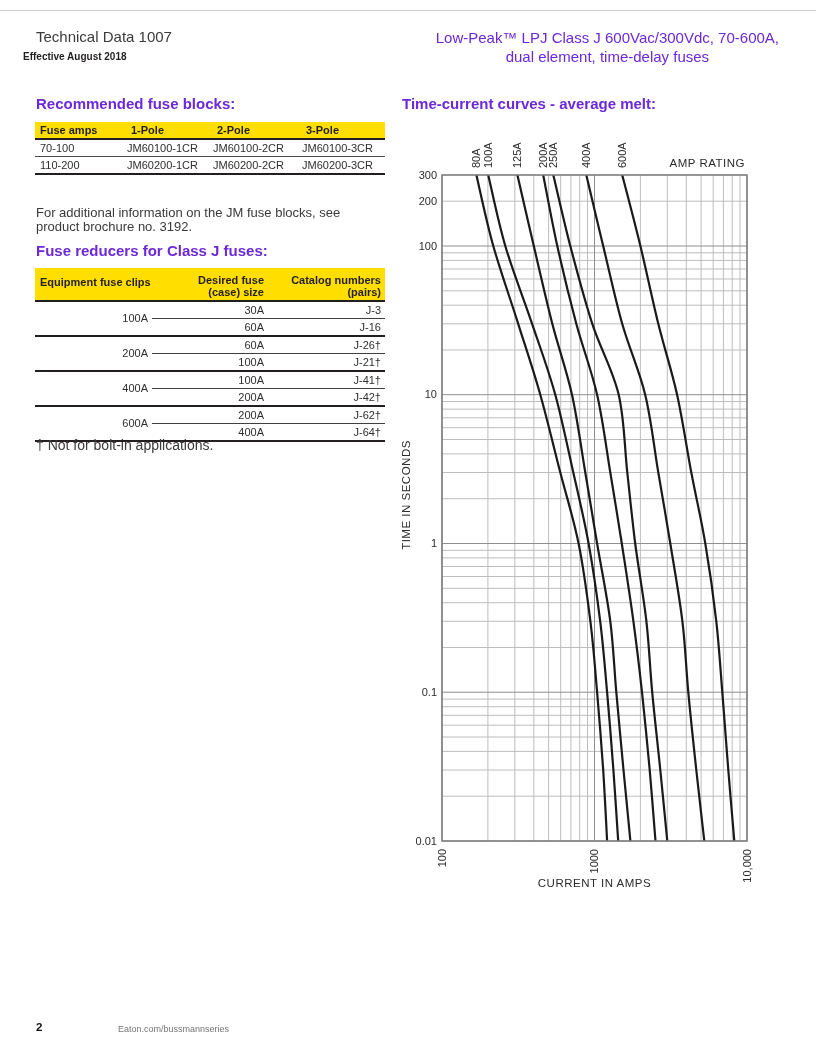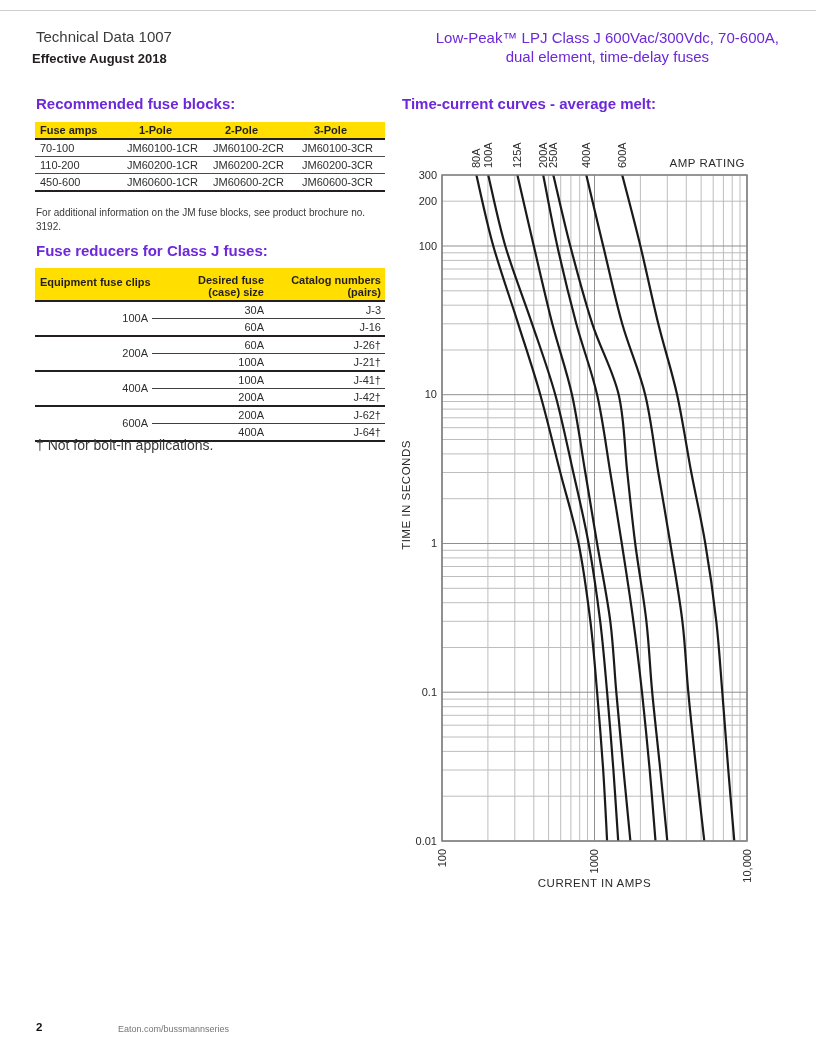--- a/index.html
+++ b/index.html
@@ -1,37 +1,37 @@
 <!DOCTYPE html>
 <html><head>
 <meta charset="utf-8">
 <style>
   html,body{margin:0;padding:0;background:#fff;}
   .page{position:relative;width:816px;height:1056px;background:#ffffff;overflow:hidden;
         font-family:"Liberation Sans",sans-serif;color:#231f20;}
   .top-rule{position:absolute;top:10px;left:0;width:816px;height:1px;background:#cfcfcf;}
 
   .doc-title{position:absolute;left:36px;top:28px;font-size:15px;color:#3a3a3a;}
-  .doc-effective{position:absolute;left:32px;top:51px;font-size:13px;font-weight:bold;color:#231f20;}
+  .doc-effective{position:absolute;left:23px;top:51px;font-size:10px;font-weight:bold;color:#231f20;}
   .prod-title{position:absolute;right:37px;top:28px;text-align:center;font-size:15px;line-height:19px;color:#6d28d9;}
 
   .section-heading{position:absolute;font-size:15px;font-weight:bold;color:#6d28d9;}
   .h-blocks{left:36px;top:95px;}
   .h-reducers{left:36px;top:242px;}
   .h-chart{left:402px;top:95px;}
 
   
   table.t1{position:absolute;left:35px;top:122px;width:350px;border-collapse:collapse;
            font-size:11px;color:#231f20;table-layout:fixed;}
-  table.t1 th{background:#ffde00;font-weight:bold;text-align:left;padding:2px 12px;border-bottom:2px solid #231f20;}
+  table.t1 th{background:#ffde00;font-weight:bold;text-align:left;padding:2px 4px;border-bottom:2px solid #231f20;}
   table.t1 td{padding:2px 0;border-bottom:1px solid #4a4a4a;color:#2e2e2e;}
   table.t1 tbody tr:last-child td{border-bottom:2px solid #231f20;}
   table.t1 th:first-child,table.t1 td:first-child{padding-left:5px;}
 
-  .note{position:absolute;left:36px;top:206px;width:338px;font-size:10px;line-height:13.5px;color:#3a3a3a;margin:0;}
+  .note{position:absolute;left:36px;top:206px;width:338px;font-size:13px;line-height:13.5px;color:#3a3a3a;margin:0;}
 
   
   .t2{position:absolute;left:35px;top:268px;width:350px;font-size:11px;color:#2e2e2e;}
   .t2-head{position:relative;height:32px;background:#ffde00;border-bottom:2px solid #231f20;
            font-weight:bold;color:#231f20;}
   .t2h-clips{position:absolute;left:5px;bottom:12px;}
   .t2h-size{position:absolute;left:117px;width:112px;bottom:2px;text-align:right;line-height:12px;margin-top:23px;}
   .t2h-cat{position:absolute;right:4px;width:130px;bottom:2px;text-align:right;line-height:12px;}
   .t2-group{position:relative;height:33px;border-bottom:2px solid #231f20;}
   .t2-clips{position:absolute;left:0;top:0;width:113px;height:33px;line-height:33px;text-align:right;}
@@ -81,26 +81,20 @@
         <td>70-100</td>
         <td>JM60100-1CR</td>
         <td>JM60100-2CR</td>
         <td>JM60100-3CR</td>
       </tr>
       <tr>
         <td>110-200</td>
         <td>JM60200-1CR</td>
         <td>JM60200-2CR</td>
         <td>JM60200-3CR</td>
-      </tr>
-      <tr>
-        <td>450-600</td>
-        <td>JM60600-1CR</td>
-        <td>JM60600-2CR</td>
-        <td>JM60600-3CR</td>
       </tr>
     </tbody>
   </table>
 
   <p class="note">For additional information on the JM fuse blocks, see product brochure no. 3192.</p>
 
   <div class="section-heading h-reducers">Fuse reducers for Class J fuses:</div>
 
   <div class="t2">
     <div class="t2-head">

